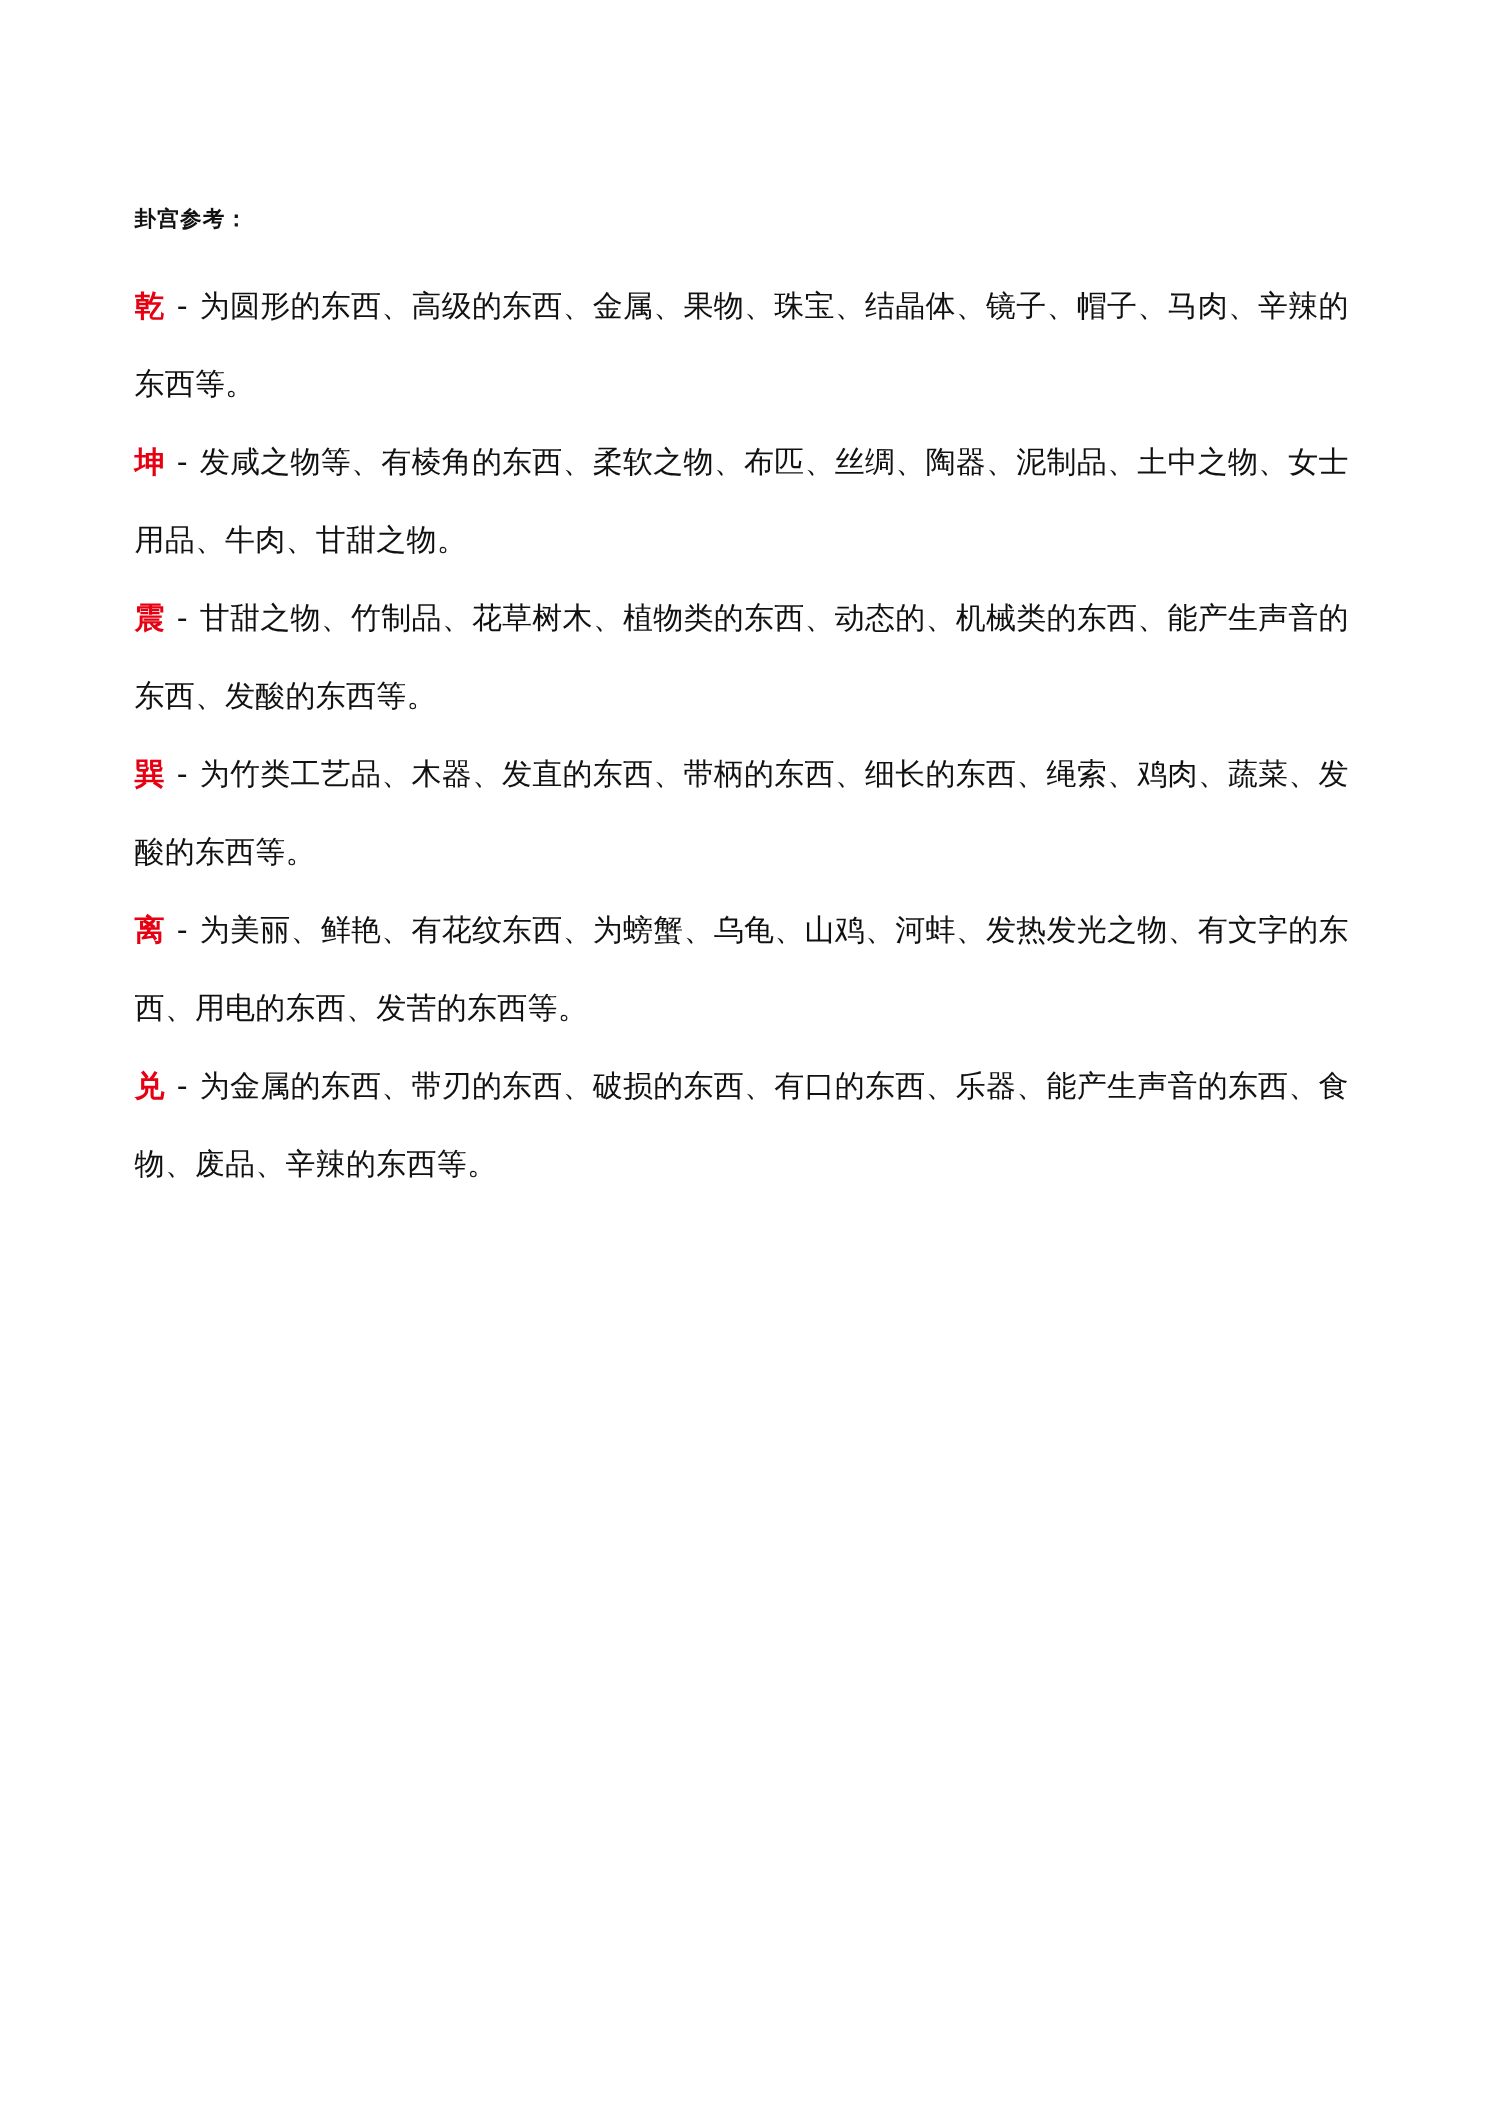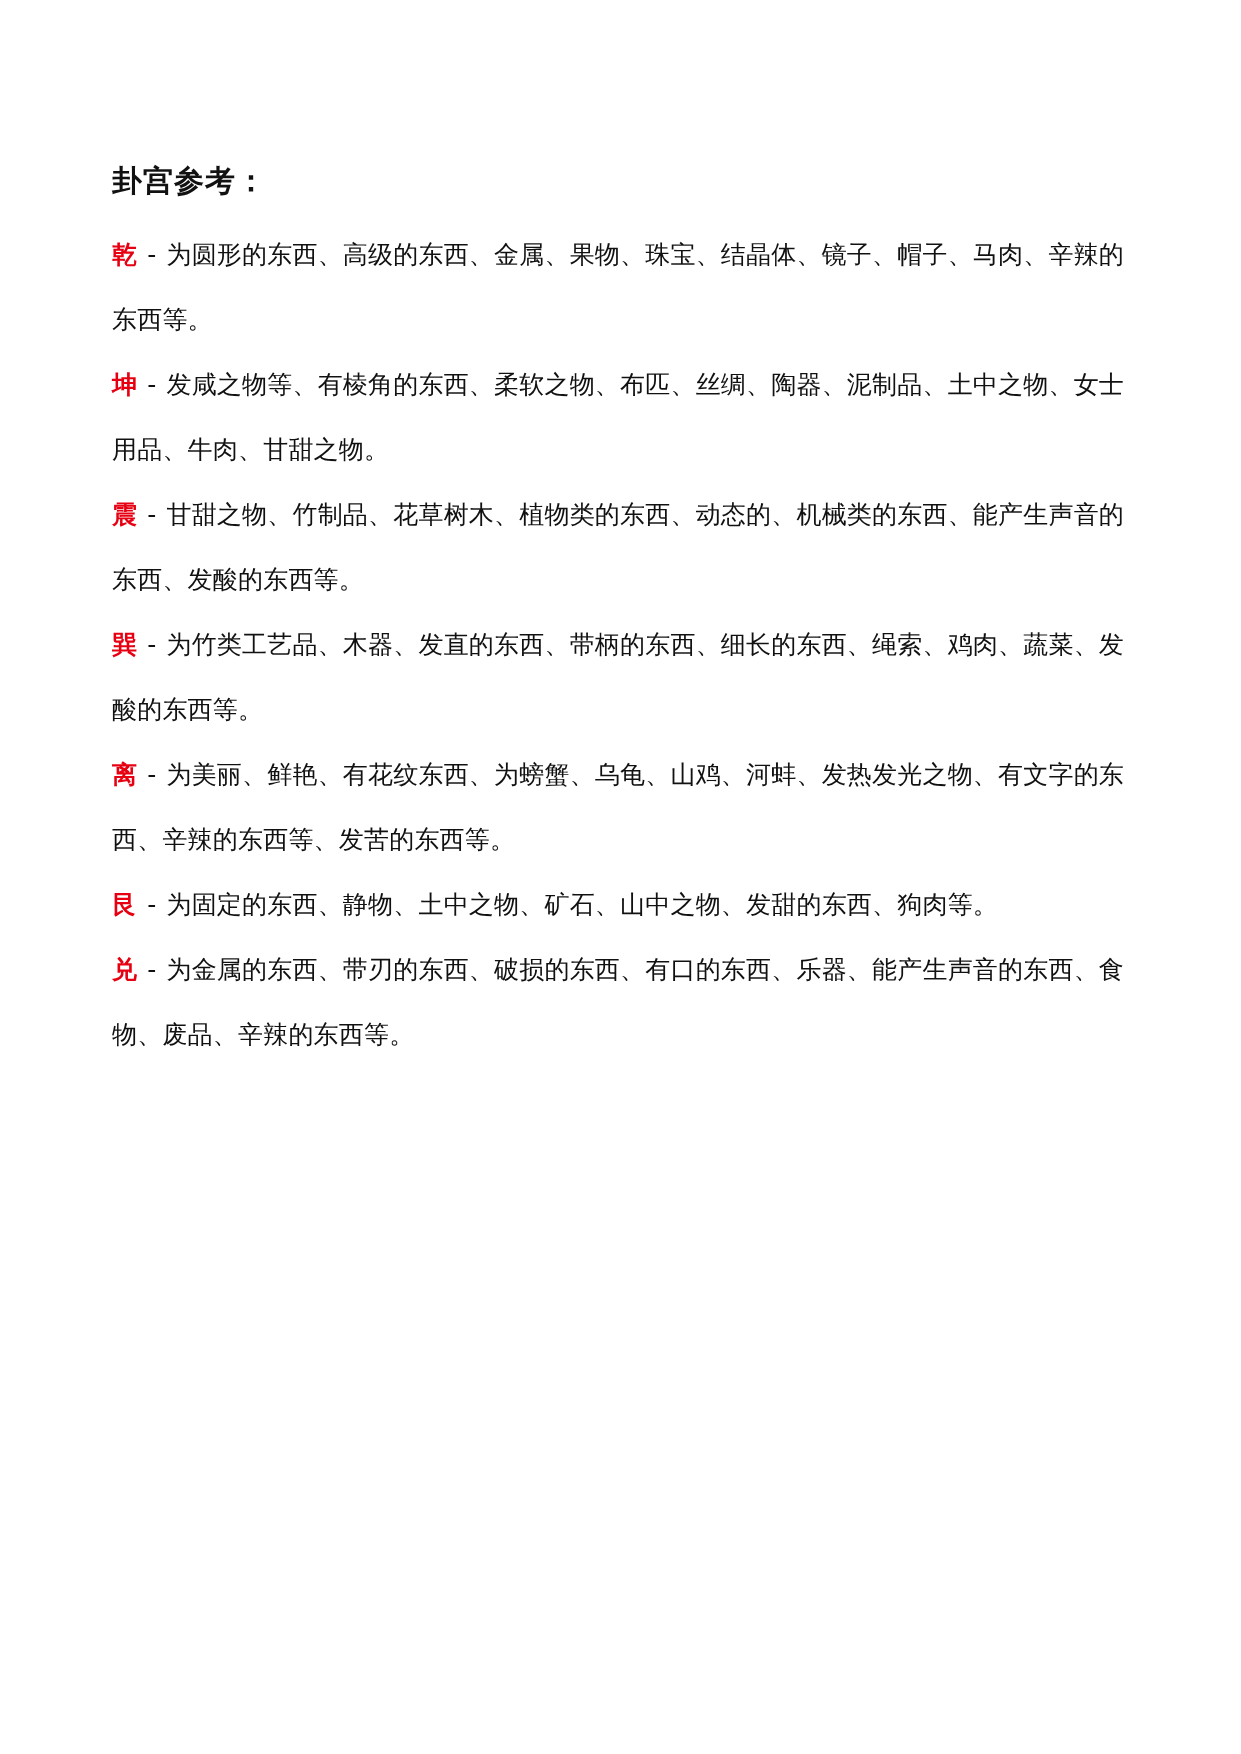--- a/index.html
+++ b/index.html
@@ -15,27 +15,26 @@
       font-family: "DejaVu Sans", "Liberation Sans", sans-serif;
       color: #111111;
     }
     .page {
       position: absolute;
       left: 112px;
       top: 158px;
       width: 1020px;
     }
     .heading {
-      font-size: 30px;
+      font-size: 18px;
       font-weight: bold;
       line-height: 50px;
       height: 50px;
       margin: 0 0 14px 0;
       letter-spacing: 1px;
-      font-family: Liberation Mono, monospace;
     }
     .entry {
       font-size: 25px;
       line-height: 65px;
       margin: 0;
       letter-spacing: 0.2px;
     }
     .gua {
       color: #e60012;
       font-weight: bold;
@@ -53,18 +52,17 @@
 
   <p class="entry"><span class="gua">乾</span><span class="dash">-</span><span>为圆形的东西、高级的东西、金属、果物、珠宝、结晶体、镜子、帽子、马肉、辛辣的东西等。</span></p>
 
   <p class="entry"><span class="gua">坤</span><span class="dash">-</span><span>发咸之物等、有棱角的东西、柔软之物、布匹、丝绸、陶器、泥制品、土中之物、女士用品、牛肉、甘甜之物。</span></p>
 
   <p class="entry"><span class="gua">震</span><span class="dash">-</span><span>甘甜之物、竹制品、花草树木、植物类的东西、动态的、机械类的东西、能产生声音的东西、发酸的东西等。</span></p>
 
   <p class="entry"><span class="gua">巽</span><span class="dash">-</span><span>为竹类工艺品、木器、发直的东西、带柄的东西、细长的东西、绳索、鸡肉、蔬菜、发酸的东西等。</span></p>
 
 
-  <p class="entry"><span class="gua">离</span><span class="dash">-</span><span>为美丽、鲜艳、有花纹东西、为螃蟹、乌龟、山鸡、河蚌、发热发光之物、有文字的东西、辛辣的东西等、发苦的东西等。</span></p>
+  <p class="entry"><span class="gua">离</span><span class="dash">-</span><span>为美丽、鲜艳、有花纹东西、为螃蟹、乌龟、山鸡、河蚌、发热发光之物、有文字的东西、用电的东西、发苦的东西等。</span></p>
 
-  <p class="entry"><span class="gua">艮</span><span class="dash">-</span><span>为固定的东西、静物、土中之物、矿石、山中之物、发甜的东西、狗肉等。</span></p>
 
   <p class="entry"><span class="gua">兑</span><span class="dash">-</span><span>为金属的东西、带刃的东西、破损的东西、有口的东西、乐器、能产生声音的东西、食物、废品、辛辣的东西等。</span></p>
 </div>
 
 </body></html>

